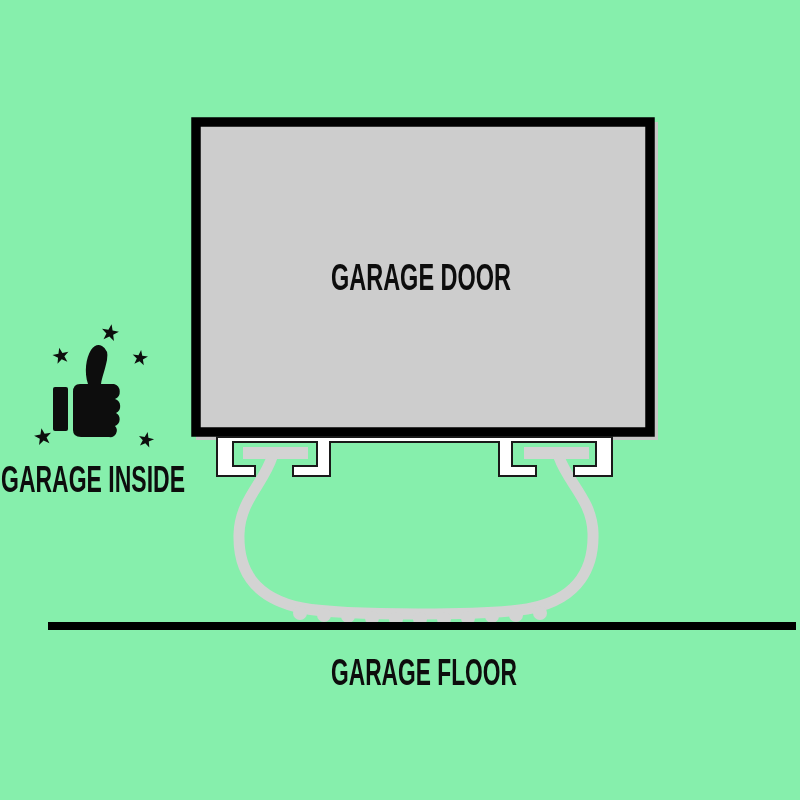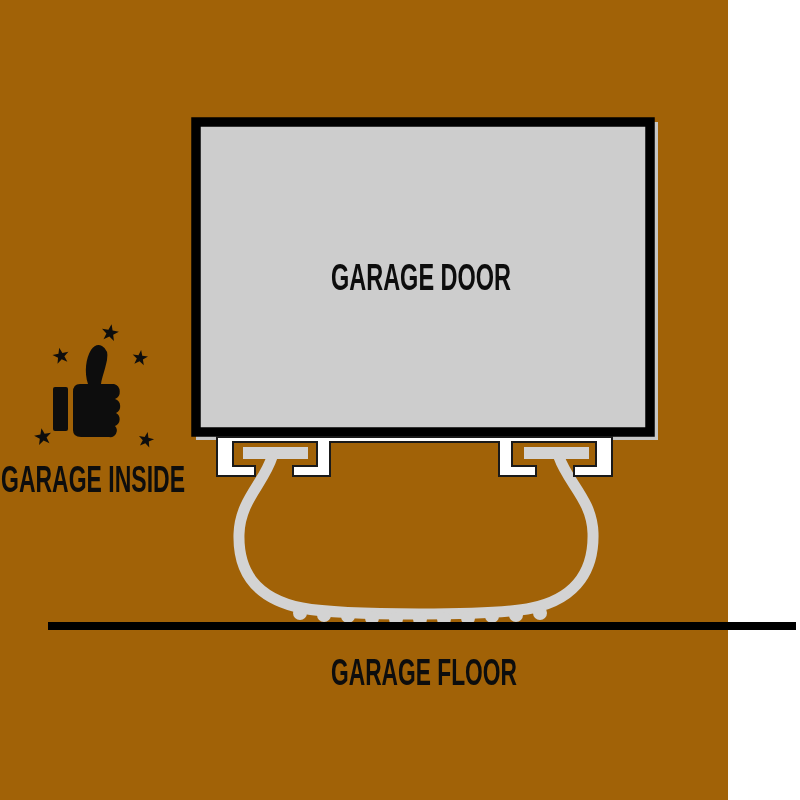--- a/index.html
+++ b/index.html
@@ -5,23 +5,23 @@
   html, body {
     margin: 0;
     padding: 0;
     background: #ffffff;
     width: 800px;
     height: 800px;
     overflow: hidden;
   }
   .stage {
     position: relative;
-    width: 728px;
+    width: 800px;
     height: 800px;
-    background: #a16207;
+    background: #86efac;
   }
   svg text {
     font-family: "Liberation Sans", "DejaVu Sans", sans-serif;
     font-weight: bold;
   }
   .diagram-label {
     font-size: 37px;
   }
 </style>
 </head>

